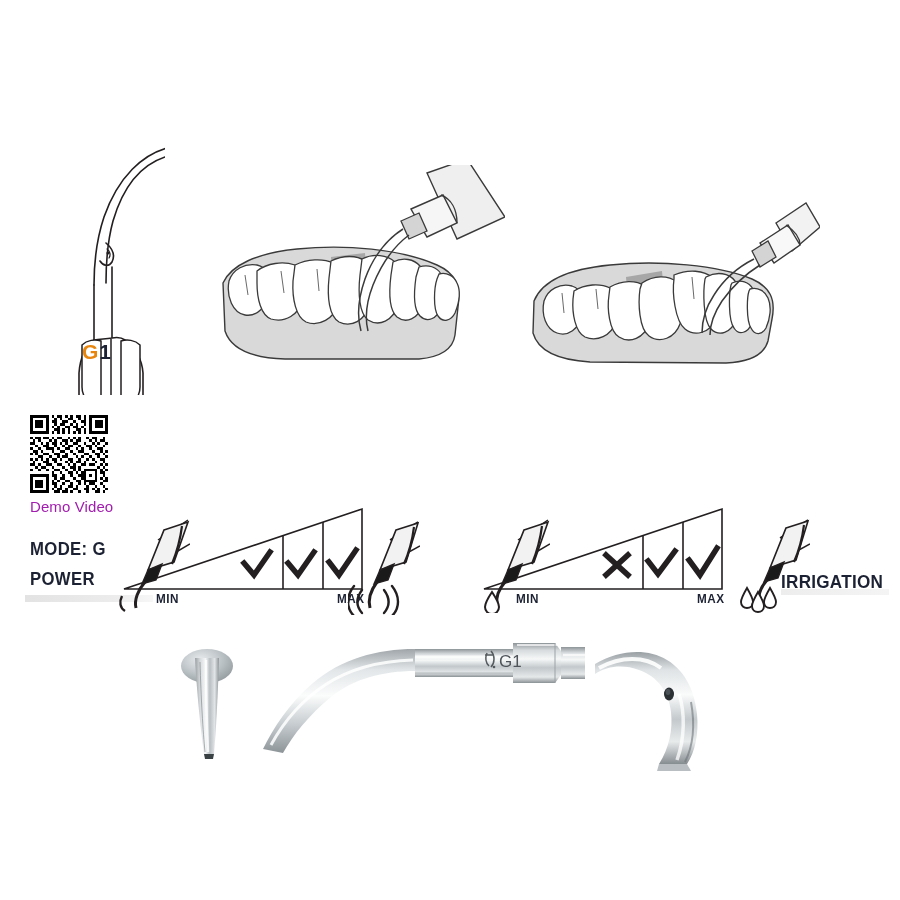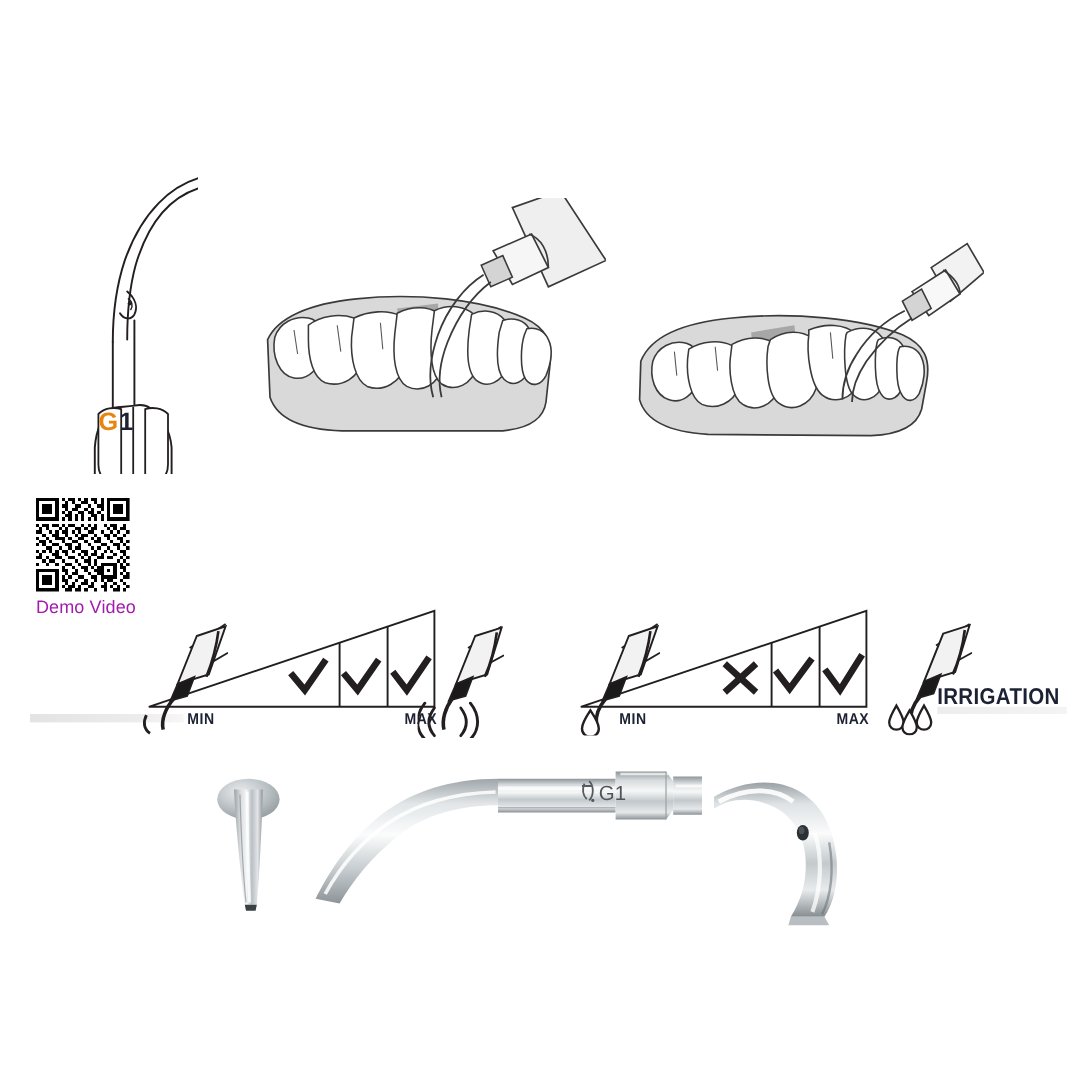--- a/index.html
+++ b/index.html
@@ -278,20 +278,24 @@
         <path d="M8 24h1v1h-1z M10 24h1v1h-1z M13 24h2v1h-2z M17 24h2v1h-2z M27 24h2v1h-2z"></path>
         <path d="M8 25h2v1h-2z M12 25h1v1h-1z M15 25h1v1h-1z M18 25h1v1h-1z M20 25h1v1h-1z M22 25h2v1h-2z M26 25h1v1h-1z"></path>
         <path d="M9 26h1v1h-1z M11 26h1v1h-1z M14 26h2v1h-2z M17 26h1v1h-1z M21 26h1v1h-1z M24 26h1v1h-1z M27 26h1v1h-1z"></path>
         <path d="M8 27h1v1h-1z M10 27h2v1h-2z M13 27h1v1h-1z M16 27h2v1h-2z M20 27h2v1h-2z M23 27h1v1h-1z M25 27h1v1h-1z M28 27h1v1h-1z"></path>
         <path d="M9 28h2v1h-2z M12 28h2v1h-2z M15 28h1v1h-1z M18 28h1v1h-1z M21 28h1v1h-1z M24 28h2v1h-2z M27 28h1v1h-1z"></path>
       </g>
     </svg>
     <div class="qr-caption">Demo Video</div>
   </div>
 
+  <div class="abs" id="mode-power">
+    <div class="mp-line">MODE: G</div>
+    <div class="mp-line">POWER</div>
+  </div>
   <div class="abs" id="mp-divider"></div>
 
   <div class="abs gauge" id="gauge-power">
     <svg viewBox="0 0 250 110" width="250" height="110">
 
       <path d="M6 86 L244 6 L244 86 Z" fill="#ffffff" stroke="#231f20" stroke-width="1.6" stroke-linejoin="miter"></path>
 
       <line x1="165" y1="32.5" x2="165" y2="86" stroke="#231f20" stroke-width="1.6"></line>
       <line x1="205" y1="19" x2="205" y2="86" stroke="#231f20" stroke-width="1.6"></line>
 

